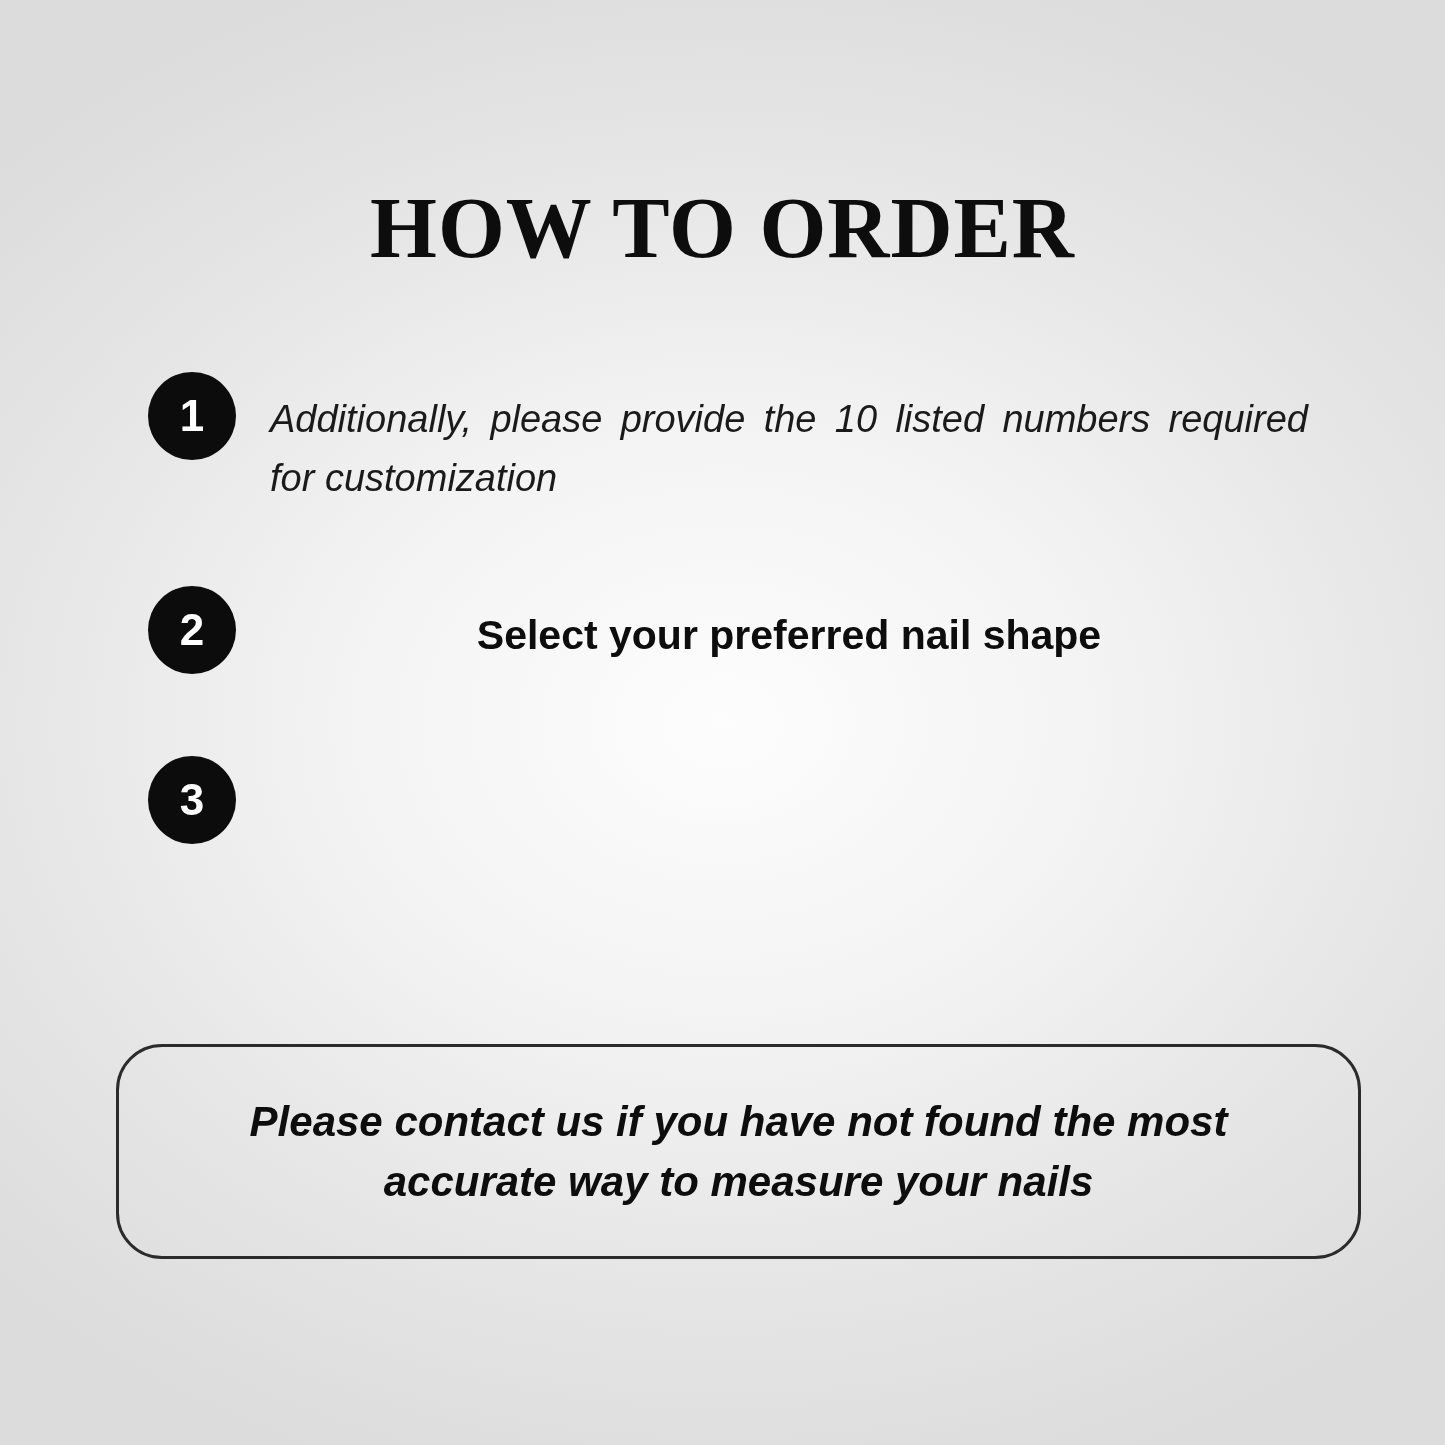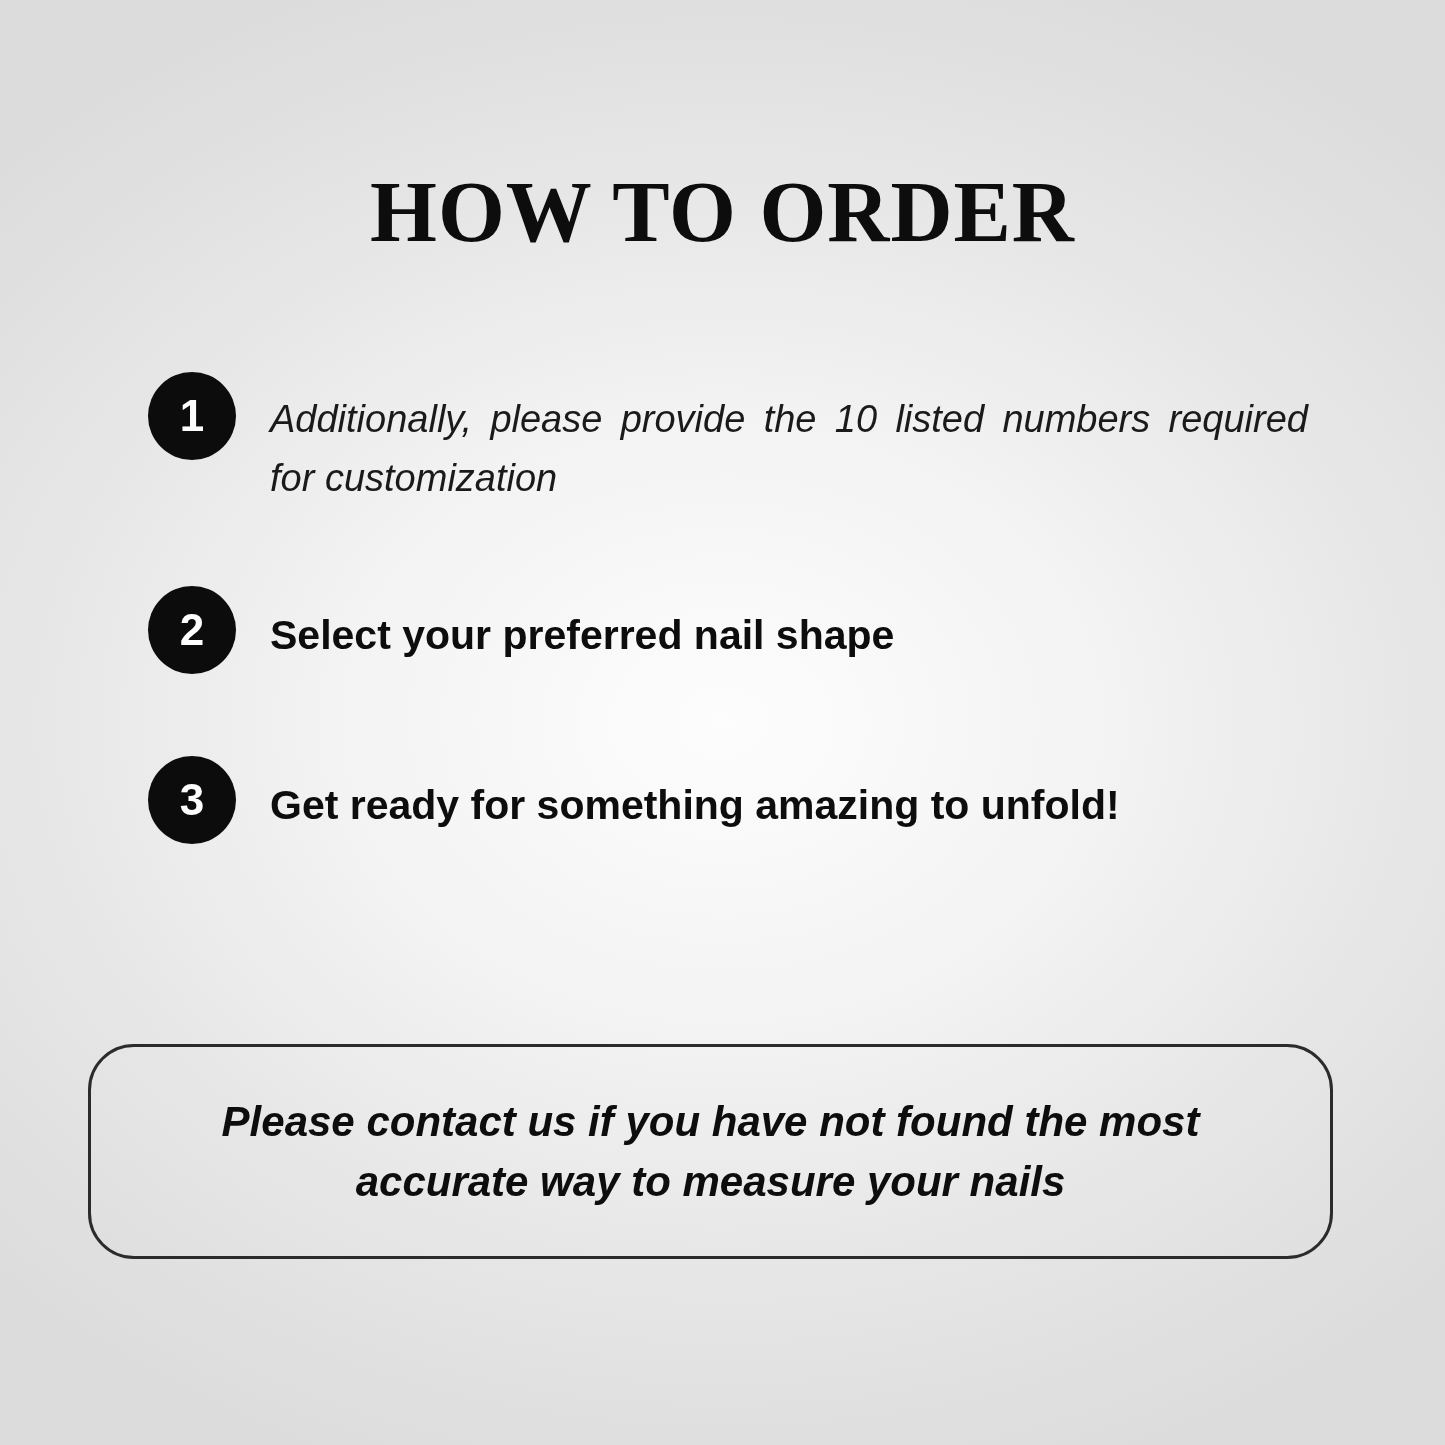--- a/index.html
+++ b/index.html
@@ -16,21 +16,21 @@
     position: relative;
     width: 1445px;
     height: 1445px;
     box-sizing: border-box;
     background:
       radial-gradient(ellipse 70% 55% at 50% 50%, #fdfdfd 0%, #f3f3f3 38%, #e6e6e6 70%, #dcdcdc 100%),
       linear-gradient(160deg, #dedede 0%, #f2f2f2 45%, #dadada 100%);
   }
   .title {
     position: absolute;
-    top: 162px;
+    top: 178px;
     left: 0;
     width: 100%;
     text-align: center;
     font-family: "Liberation Serif", serif;
     font-weight: bold;
     font-size: 86px;
     letter-spacing: 1px;
     color: #0d0d0d;
   }
   .steps {
@@ -63,38 +63,38 @@
   }
   .step-title {
     font-size: 41px;
     font-weight: bold;
     line-height: 1.42;
     color: #0d0d0d;
     text-align: justify;
     text-justify: inter-word;
   }
   .step-title.nojust {
-    text-align: left;
+    text-align: center;
   }
   .step-note {
     margin-top: 12px;
     font-size: 38px;
     font-style: italic;
     line-height: 1.55;
     color: #1a1a1a;
     text-align: justify;
     text-justify: inter-word;
   }
   .step-2 { margin-top: 78px; }
   .step-3 { margin-top: 82px; }
   .step-2 .step-title, .step-3 .step-title { padding-top: 14px; }
 
   .callout {
     position: absolute;
-    left: 88px;
+    left: 116px;
     top: 1044px;
     width: 1245px;
     height: 215px;
     box-sizing: border-box;
     border: 3px solid #2b2b2b;
     border-radius: 46px;
     display: flex;
     align-items: center;
     justify-content: center;
     padding: 2px 60px;
@@ -126,23 +126,20 @@
 
     <div class="step step-2">
       <div class="step-badge">2</div>
       <div class="step-body">
         <div class="step-title nojust">Select your preferred nail shape</div>
       </div>
     </div>
 
     <div class="step step-3">
       <div class="step-badge">3</div>
-      <div class="step-body">
-        <div class="step-title nojust">Get ready for something amazing to unfold!</div>
-      </div>
     </div>
 
   </div>
 
   <div class="callout">
     <div class="callout-text">Please contact us if you have not found the most accurate way to measure your nails</div>
   </div>
 
 </div>
 

